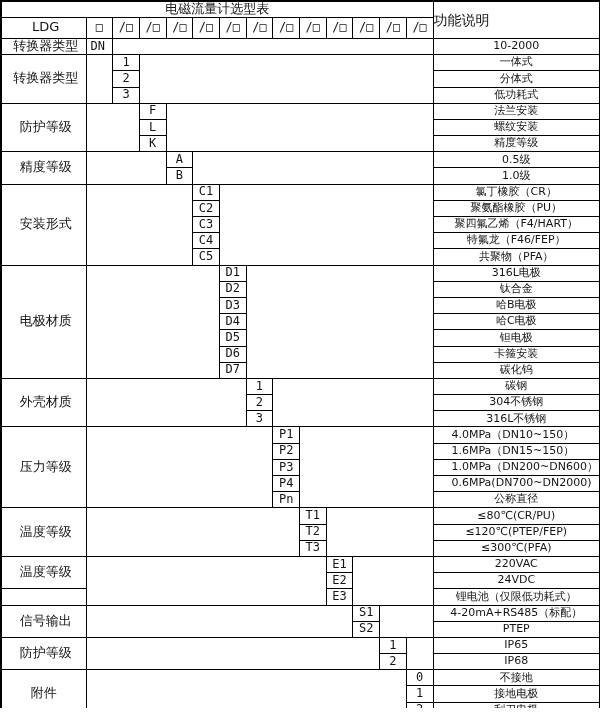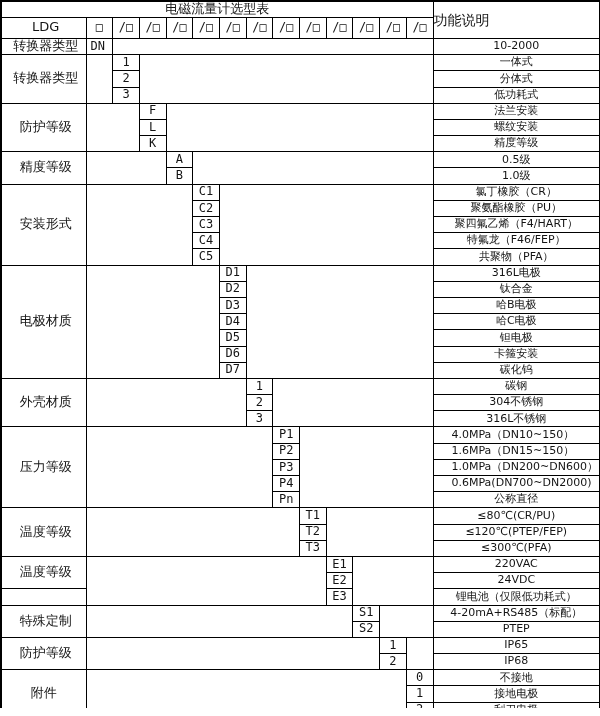--- a/index.html
+++ b/index.html
@@ -260,21 +260,21 @@
     <td class="code">E2</td>
     <td class="desc">24VDC</td>
   </tr>
   <tr>
     <td class="label"></td>
     <td class="code">E3</td>
     <td class="desc">锂电池（仅限低功耗式）</td>
   </tr>
 
   <tr>
-    <td rowspan="2" class="label">特殊定制</td>
+    <td rowspan="2" class="label">信号输出</td>
     <td rowspan="2" colspan="10" class="spacer"></td>
     <td class="code">S1</td>
     <td rowspan="2" colspan="2" class="spacer"></td>
     <td class="desc">4-20mA+RS485（标配）</td>
   </tr>
   <tr>
     <td class="code">S2</td>
     <td class="desc">PTEP</td>
   </tr>
 

